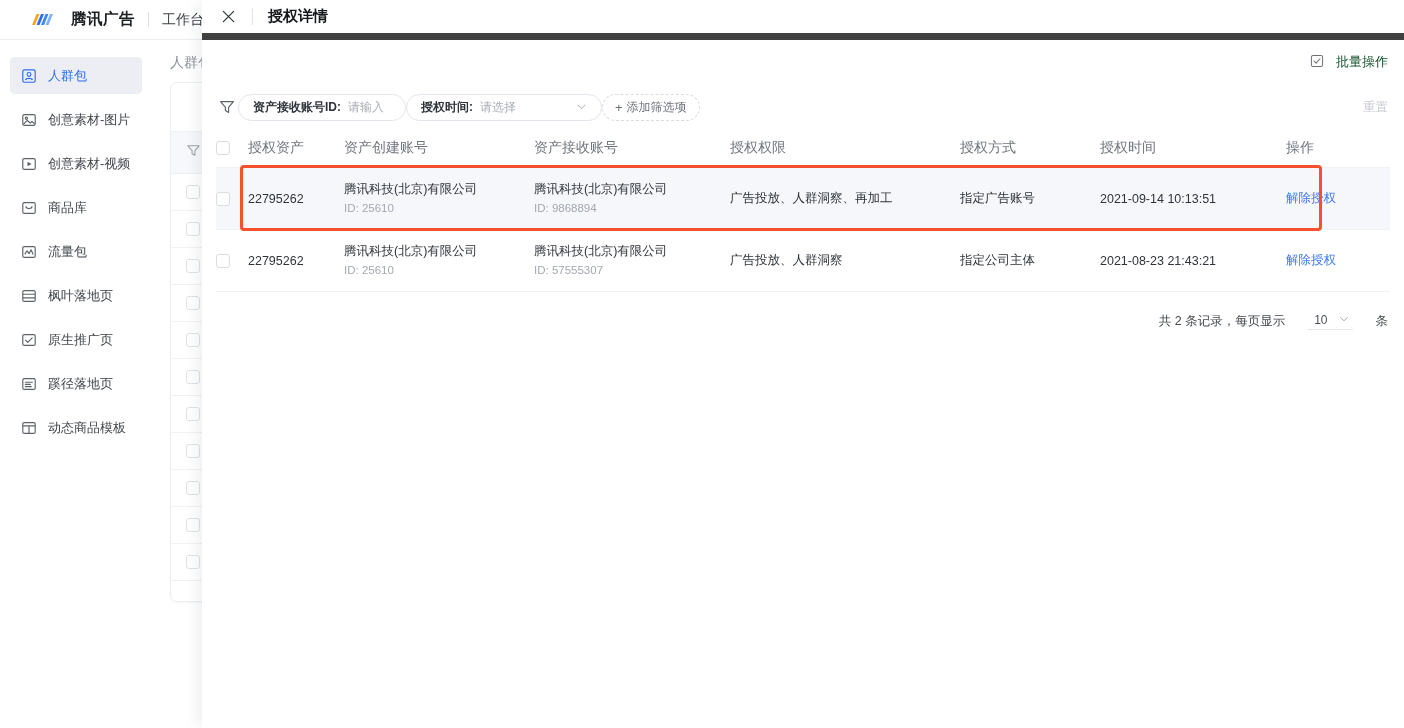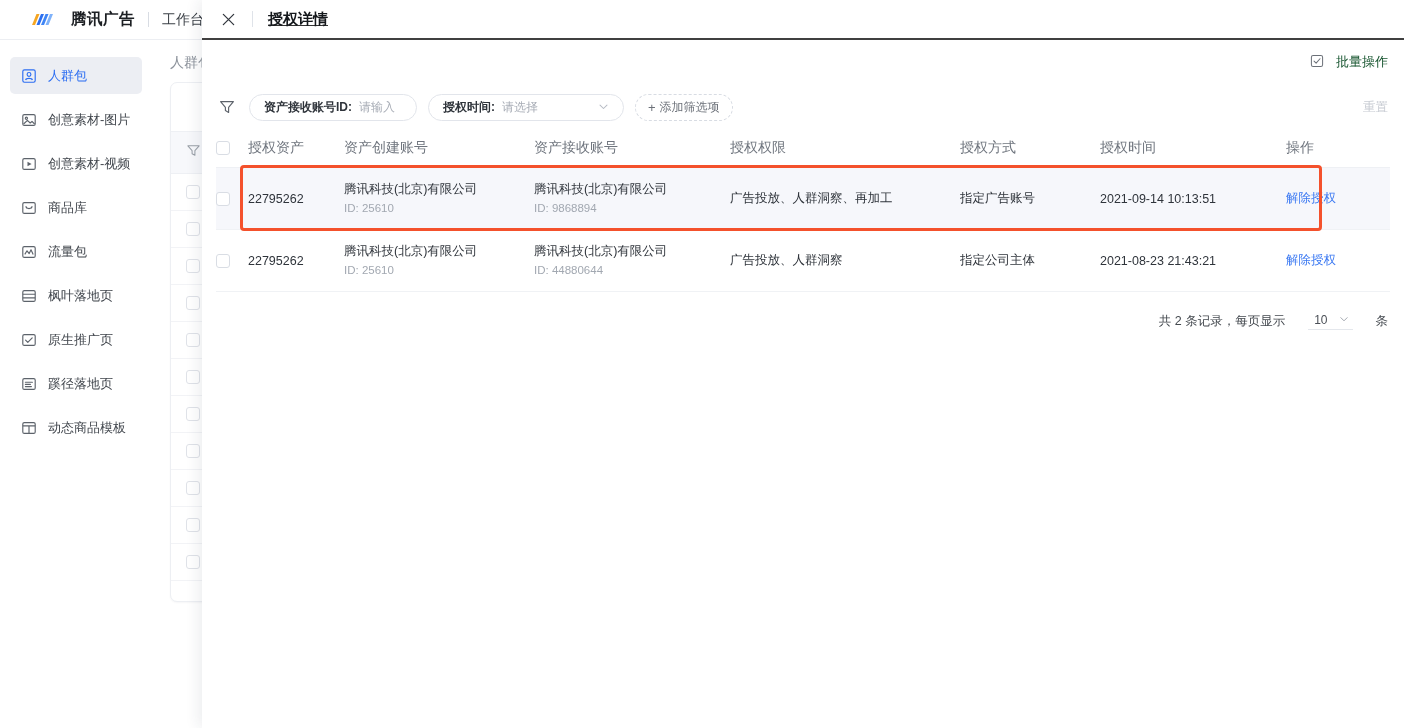--- a/index.html
+++ b/index.html
@@ -68,41 +68,41 @@
 
   
   #modal {
     position: absolute; top: 0; left: 202px; width: 1202px; height: 728px;
     background: #ffffff;
     box-shadow: -3px 0 14px rgba(30,40,70,.09);
     display: flex; flex-direction: column;
   }
   .modal-head {
     height: 40px; flex: 0 0 40px; background: #fff;
-    border-bottom: 2px solid #404040;
-    display: flex; align-items: center; padding-left: 14px; text-decoration: underline;
+    border-bottom: 7px solid #404040;
+    display: flex; align-items: center; padding-left: 14px;
   }
   .close-btn {
     width: 24px; height: 24px; display: flex; align-items: center; justify-content: center;
     cursor: pointer; color: #3c4149;
   }
   .head-div { width: 1px; height: 16px; background: #dfe3e9; margin: 0 15px 0 12px; }
   .modal-title { font-size: 15px; font-weight: bold; color: #15181c; }
 
   .modal-body { flex: 1; background: #fff; position: relative; padding: 0 14px; }
 
   .batchrow { height: 44px; display: flex; align-items: center; justify-content: flex-end; padding-right: 2px; }
   .batch-btn {
     display: inline-flex; align-items: center; gap: 12px;
     font-size: 13px; color: #14532d; cursor: pointer;
   }
 
   
   .filterbar {
-    height: 46px; display: flex; align-items: center; gap: 11px;
+    height: 46px; display: flex; align-items: center; 
     padding-left: 3px; position: relative;
   }
   .funnel { width: 16px; height: 16px; flex: 0 0 16px; margin-right: 3px; }
   .pill {
     height: 27px; border: 1px solid #e2e5eb; border-radius: 14px;
     display: inline-flex; align-items: center; padding: 0 14px;
     font-size: 12px; background: #fff; cursor: pointer; white-space: nowrap;
   }
   .pill-label { color: #2e333a; font-weight: bold; }
   .pill-val { color: #a8adb6; margin-left: 7px; }
@@ -411,21 +411,21 @@
               <td>
                 <span class="cb"></span>
               </td>
               <td>22795262</td>
               <td>
                 <div class="acct-name">腾讯科技(北京)有限公司</div>
                 <div class="acct-id">ID: 25610</div>
               </td>
               <td>
                 <div class="acct-name">腾讯科技(北京)有限公司</div>
-                <div class="acct-id">ID: 44880644</div>
+                <div class="acct-id">ID: 57555307</div>
               </td>
               <td>广告投放、人群洞察</td>
               <td>指定公司主体</td>
               <td>2021-08-23 21:43:21</td>
               <td><span class="op-link">解除授权</span></td>
             </tr>
           </tbody>
       </table>
       <div id="hl-box" style="top: 34.5px; height: 66px; left: 24px; width: 1082px;"></div>
     </div>

